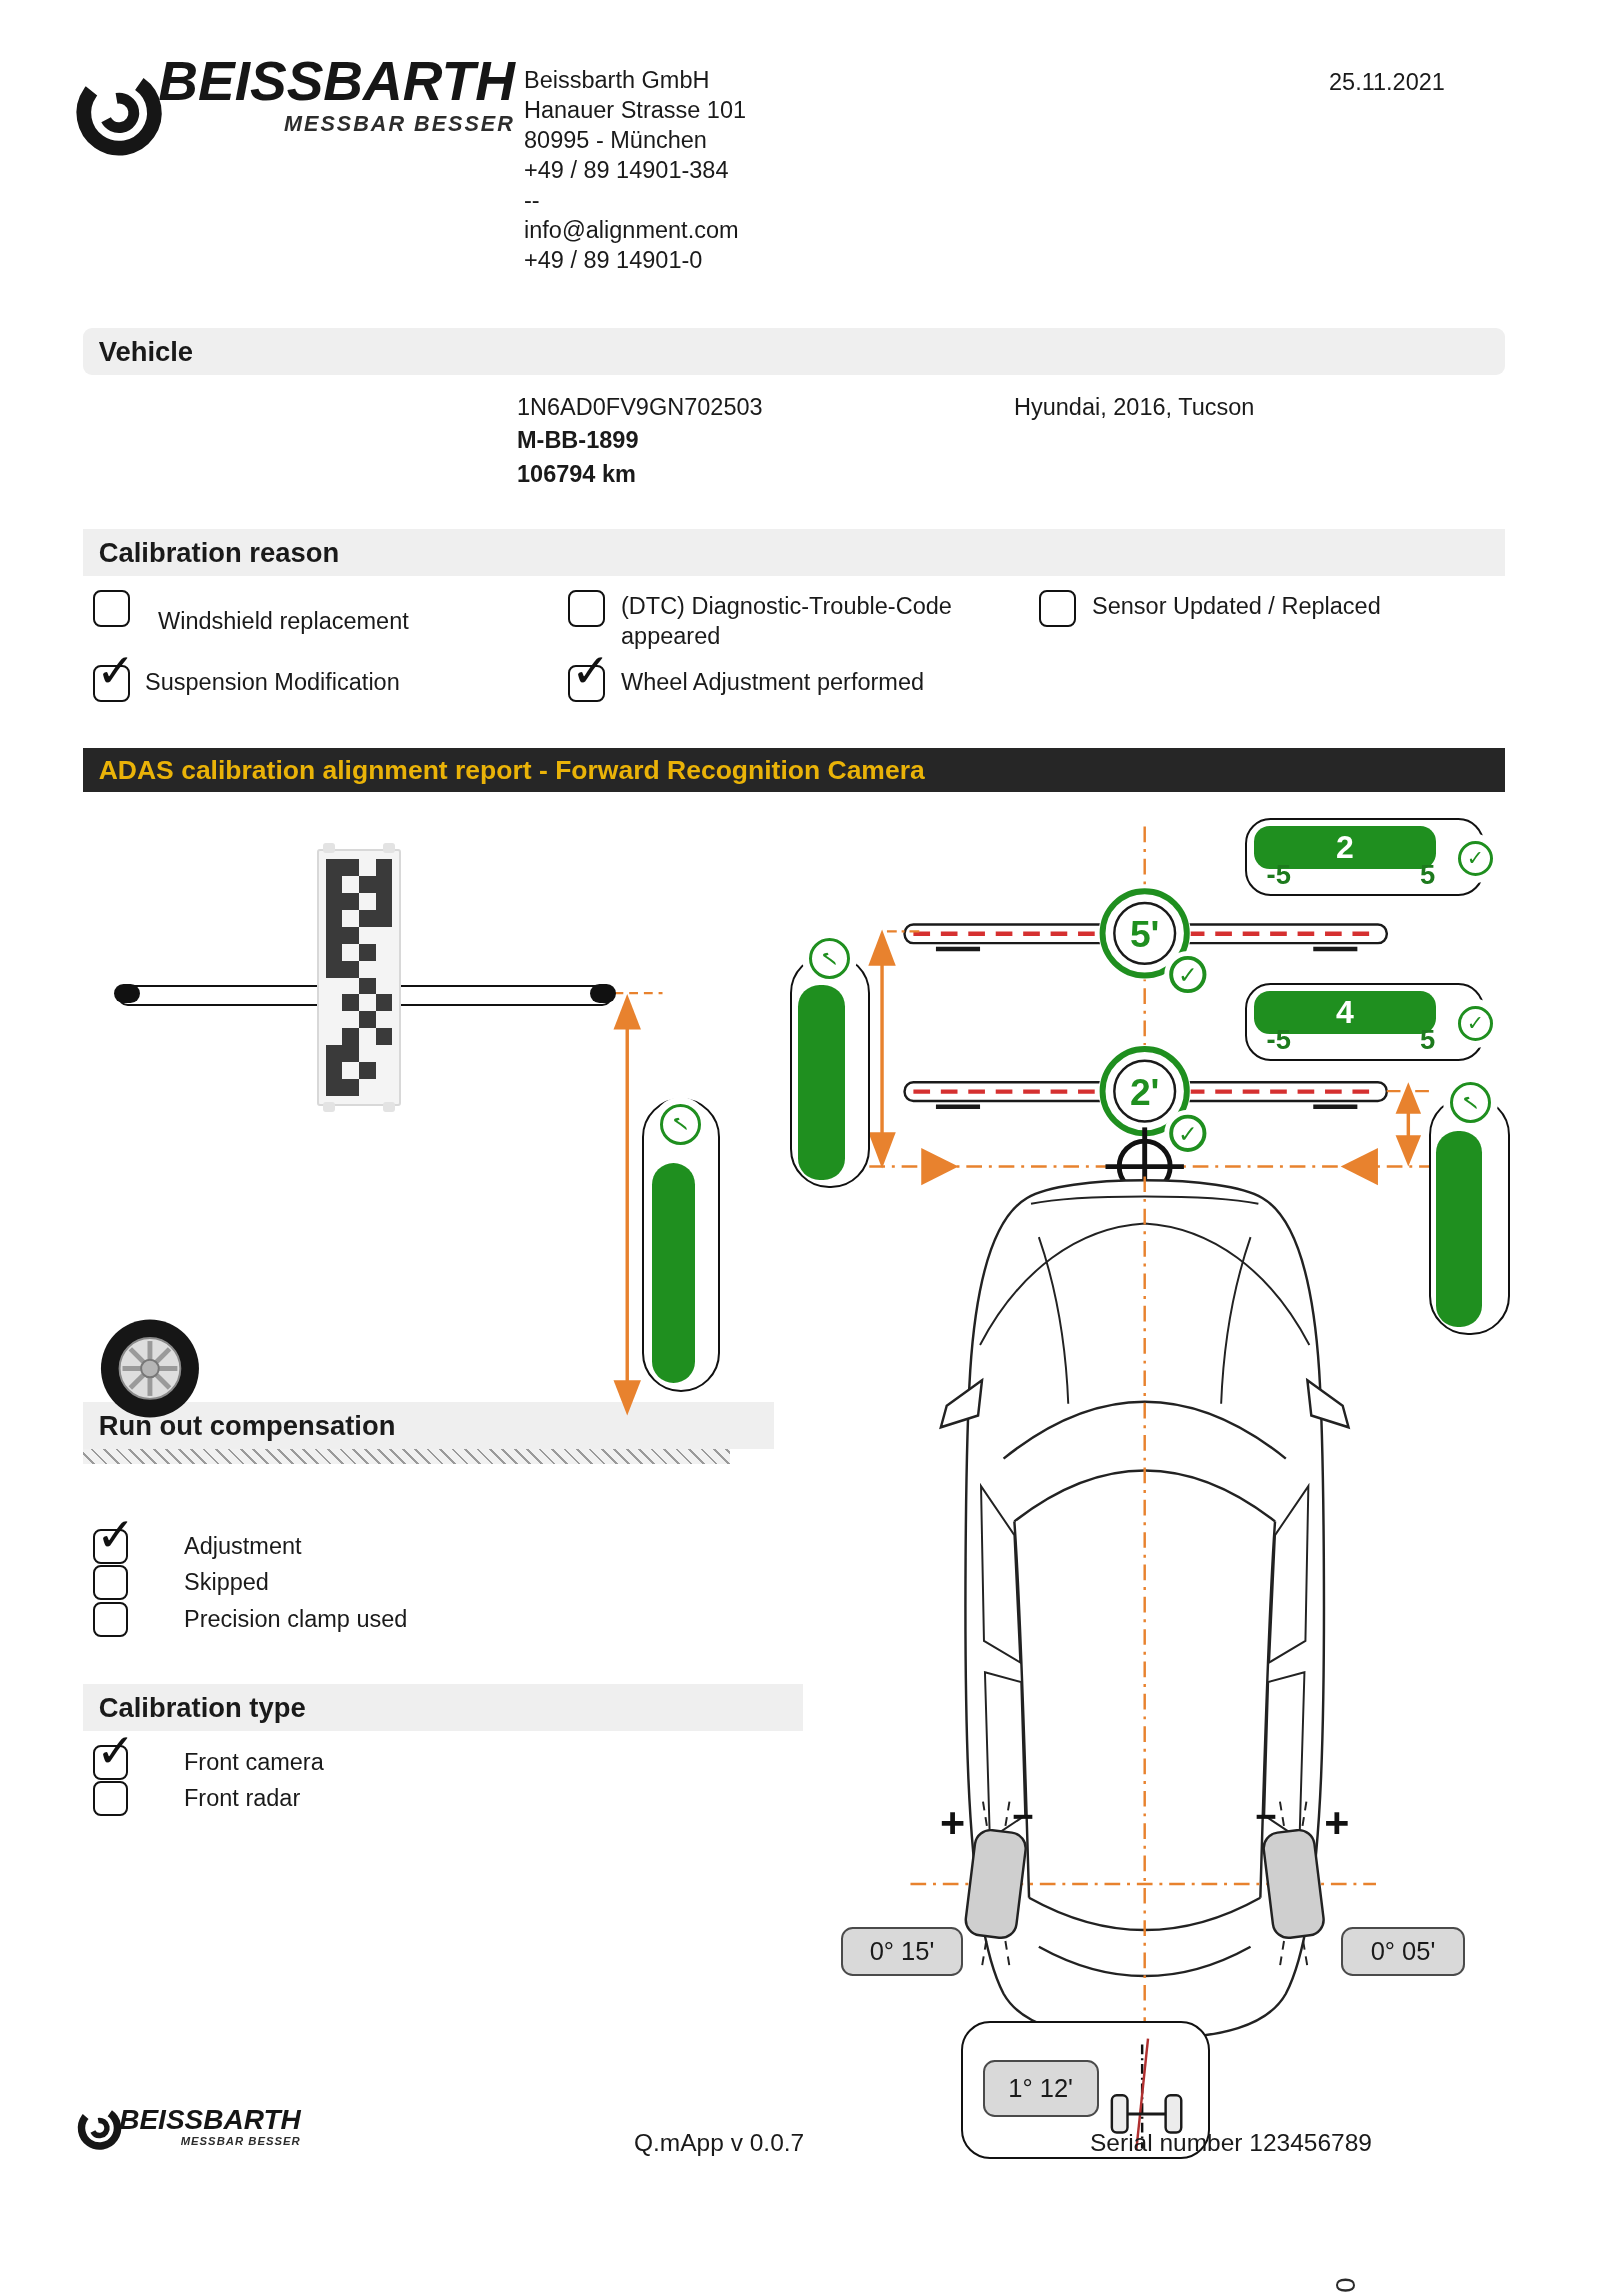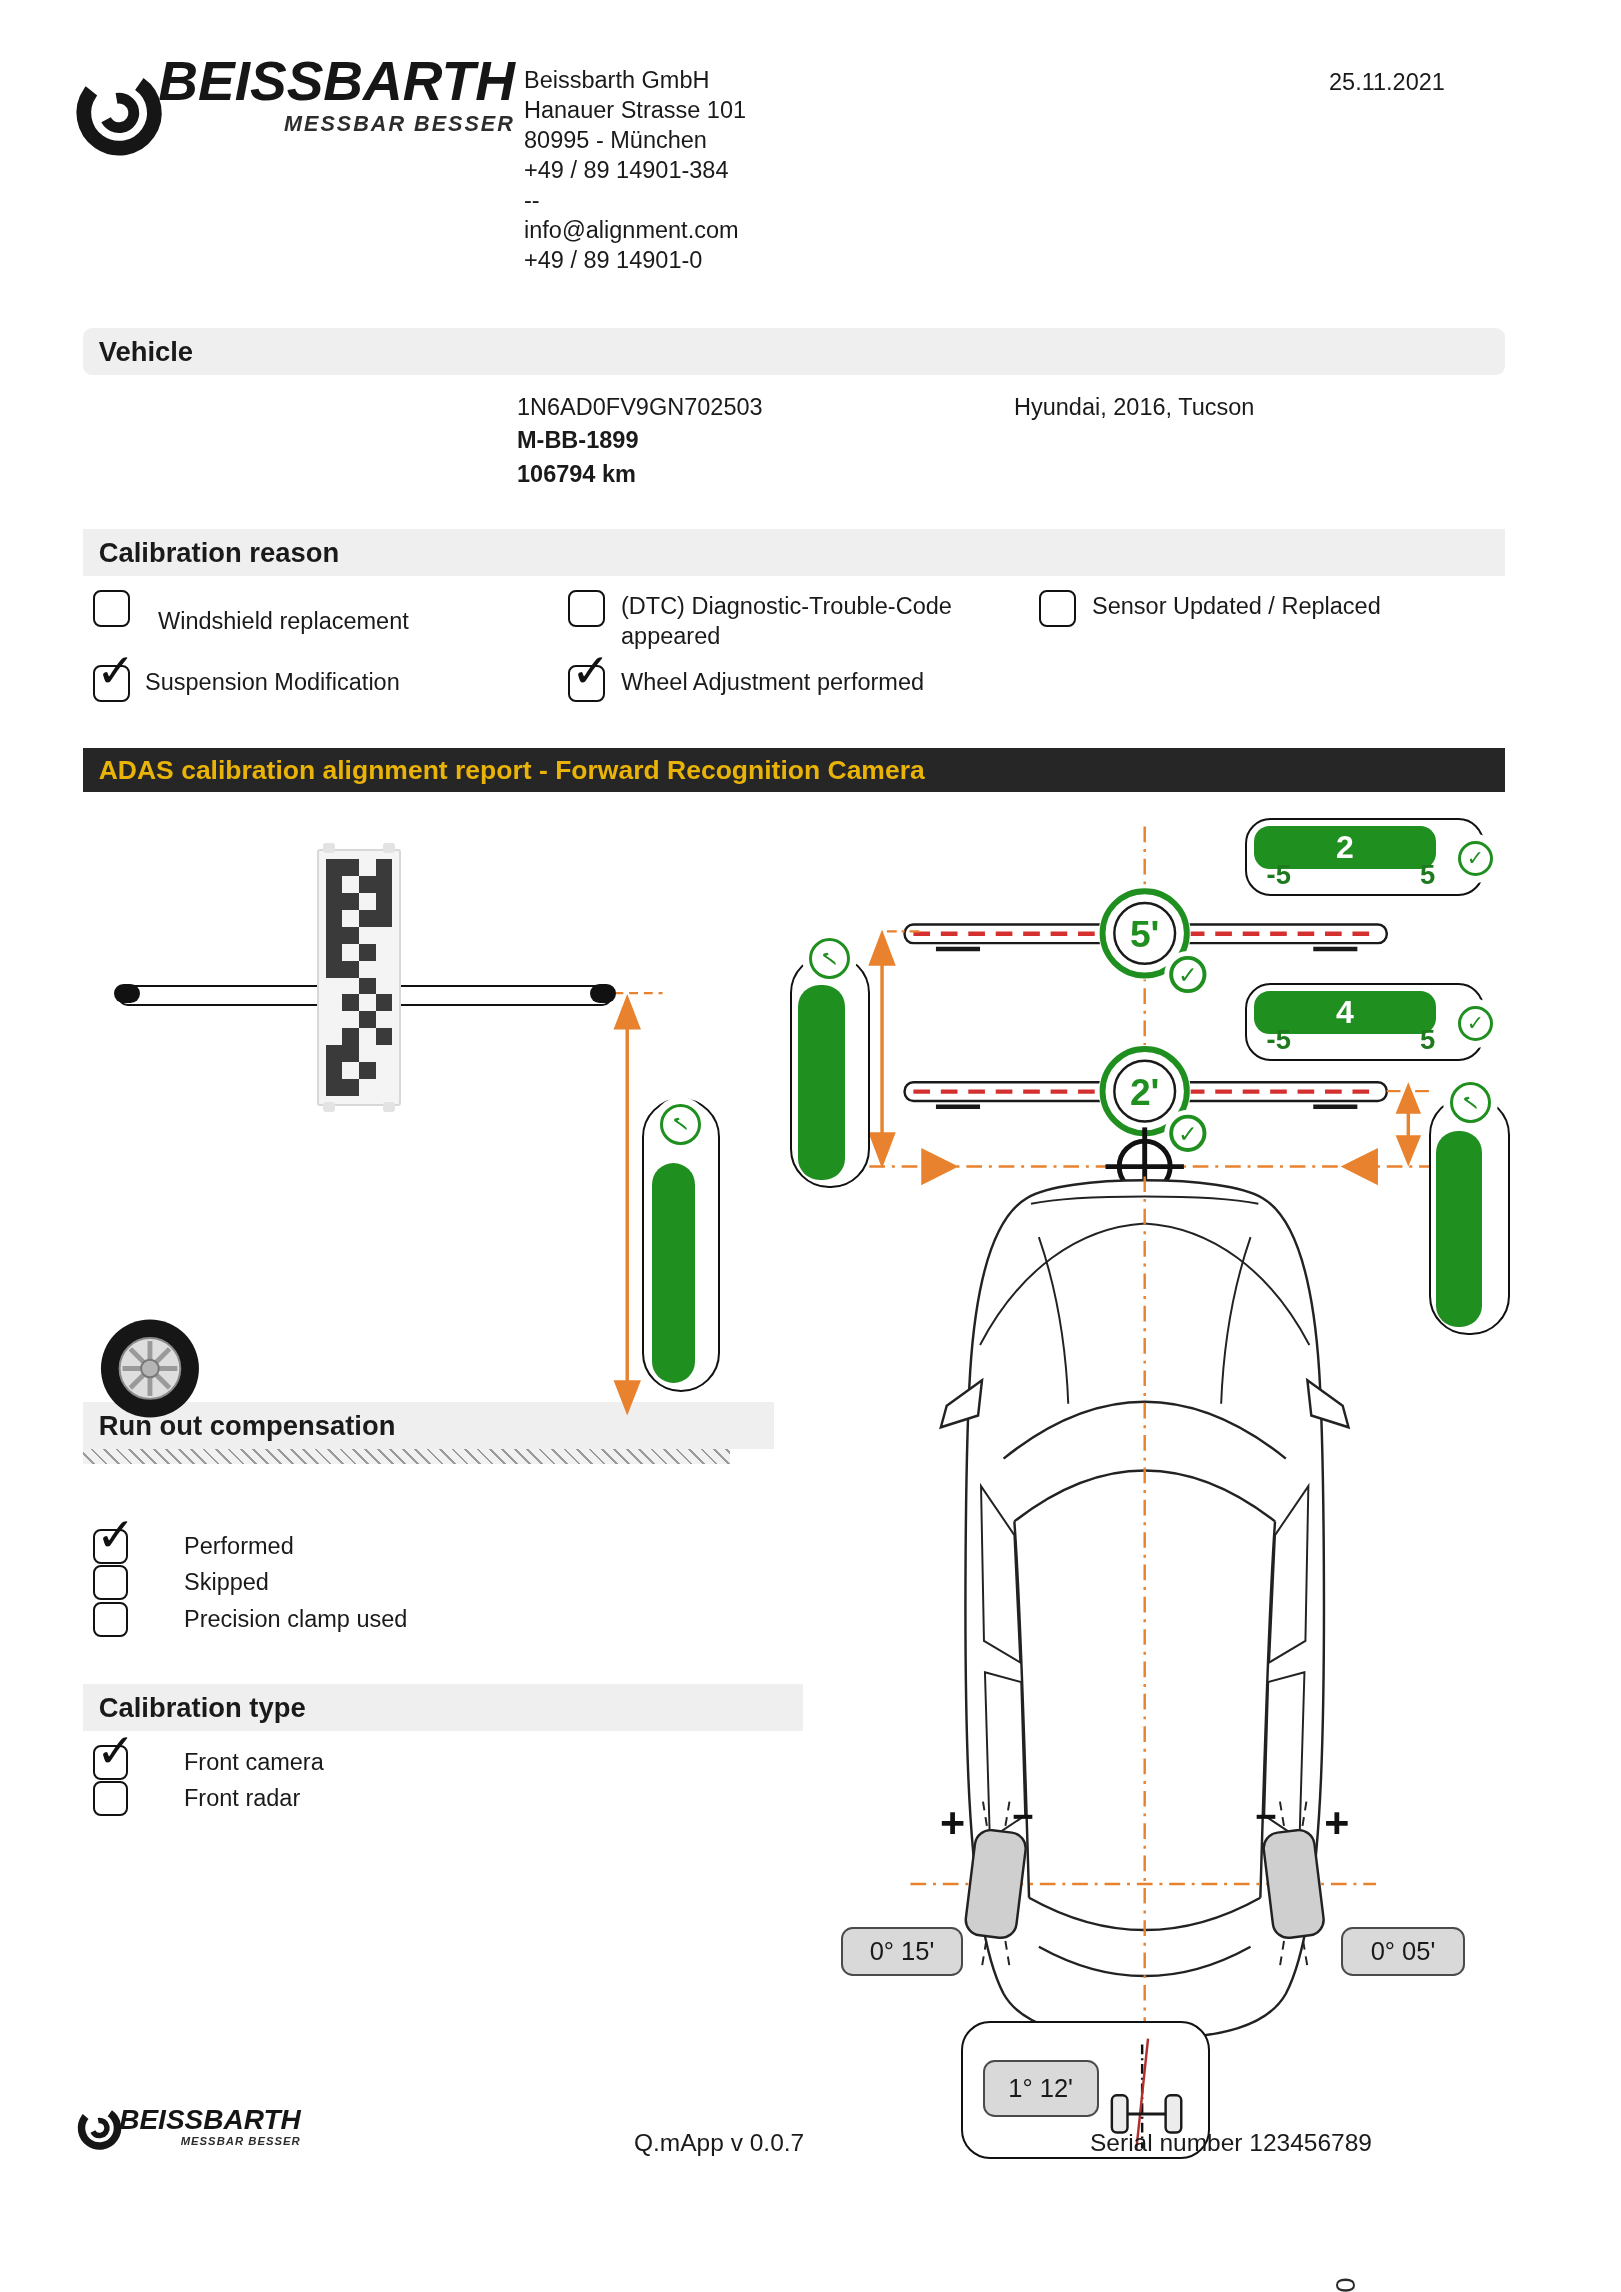--- a/index.html
+++ b/index.html
@@ -376,21 +376,21 @@
       <span class="g" style="font-size:20.6px;">✓</span>
     </div>
   </div>
 
   <div class="abs secbar" style="left:83px;top:1402px;width:691px;">
     <span>Run out compensation</span>
   </div>
   <div class="cb on" style="left:93px;top:1529px;width:31px;height:31px;">
     <span class="check">✓</span>
     </div>
-  <div class="cblabel" style="left:184px;top:1531px;">Performed</div>
+  <div class="cblabel" style="left:184px;top:1531px;">Adjustment</div>
   <div class="cb" style="left:93px;top:1565px;width:31px;height:31px;">
     </div>
   <div class="cblabel" style="left:184px;top:1567px;">Skipped</div>
   <div class="cb" style="left:93px;top:1602px;width:31px;height:31px;">
     </div>
   <div class="cblabel" style="left:184px;top:1604px;">Precision clamp used</div>
 
   <div class="abs secbar" style="left:83px;top:1684px;width:720px;">
     <span>Calibration type</span>
   </div>

